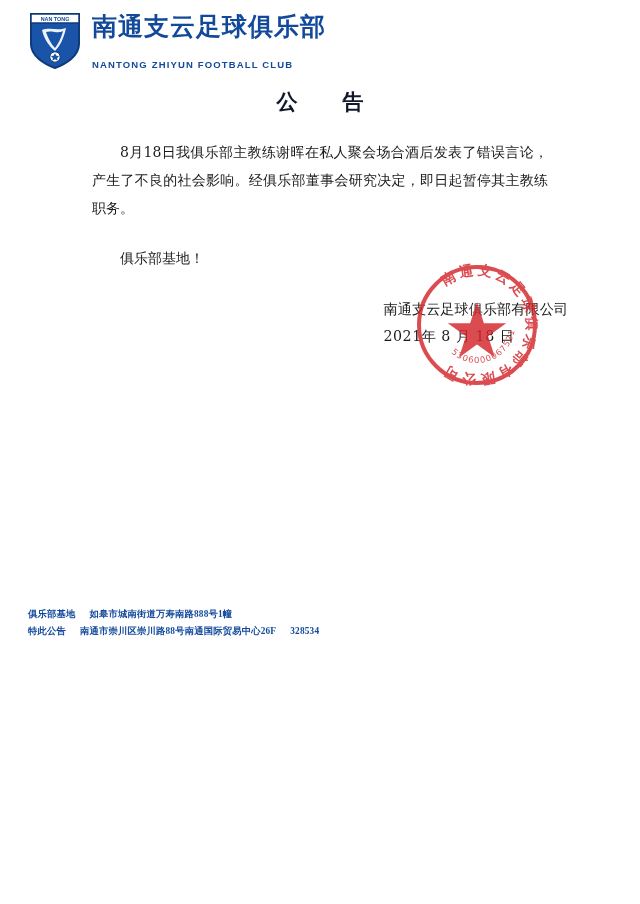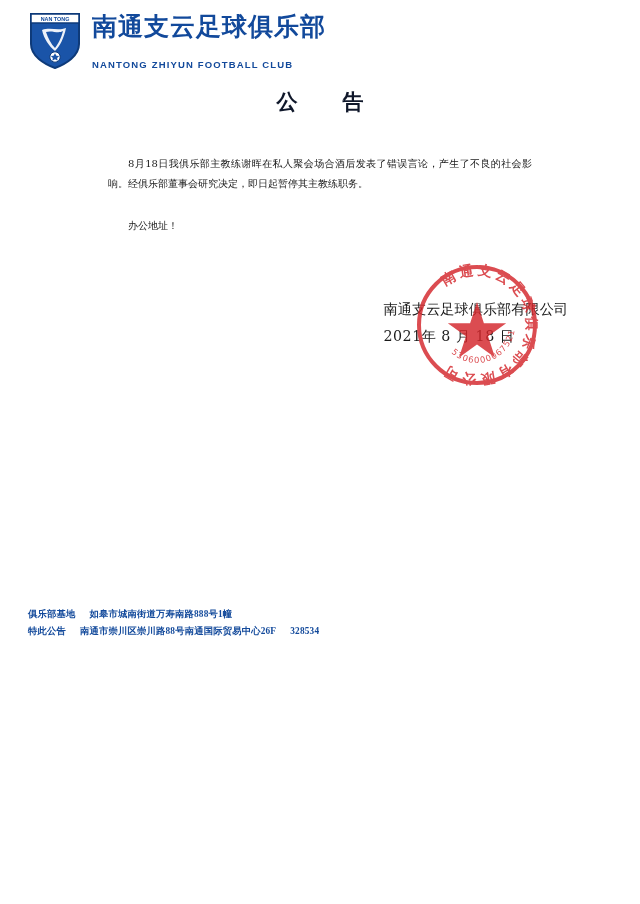--- a/index.html
+++ b/index.html
@@ -80,27 +80,27 @@
 
   
   .body-block {
     position: absolute;
     left: 92px;
     top: 138px;
     width: 456px;
   }
   .para {
     font-family: "DejaVu Serif", serif;
-    font-size: 10px;
+    font-size: 14px;
     line-height: 2.0;
     color: #1a1a1a;
     text-align: justify;
     text-justify: inter-ideograph;
     text-indent: 2em;
-    margin: 16px;
+    margin: 0;
   }
   .para.second {
     margin-top: 22px;
   }
 
   
   .signature {
     position: absolute;
     right: 72px;
     top: 296px;
@@ -162,21 +162,21 @@
     <div class="club-names">
       <div class="club-cn">南通支云足球俱乐部</div>
       <div class="club-en">NANTONG ZHIYUN FOOTBALL CLUB</div>
     </div>
   </div>
 
   <div class="doc-title">公　告</div>
 
   <div class="body-block">
     <p class="para">8月18日我俱乐部主教练谢晖在私人聚会场合酒后发表了错误言论，产生了不良的社会影响。经俱乐部董事会研究决定，即日起暂停其主教练职务。</p>
-    <p class="para second">办公地址！</p>
+    <p class="para second">俱乐部基地！</p>
   </div>
 
   <div class="signature">
     <div class="sig-org">南通支云足球俱乐部有限公司</div>
     <div class="sig-date">2021年 8 月 18 日</div>
   </div>
 
   <div class="seal">
     <svg width="134" height="134" viewBox="0 0 134 134" xmlns="http://www.w3.org/2000/svg">
       <defs>

